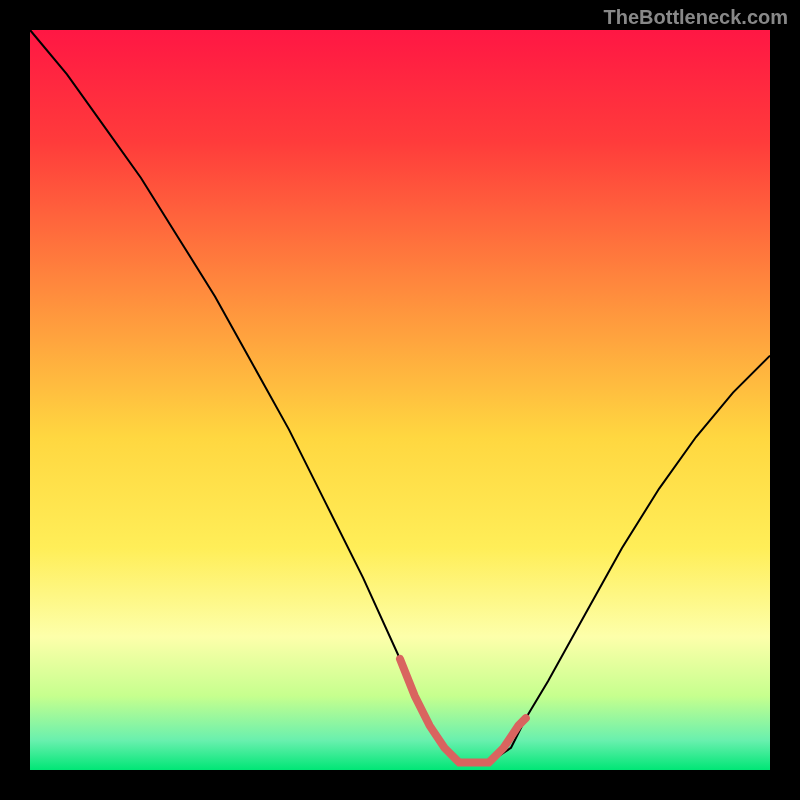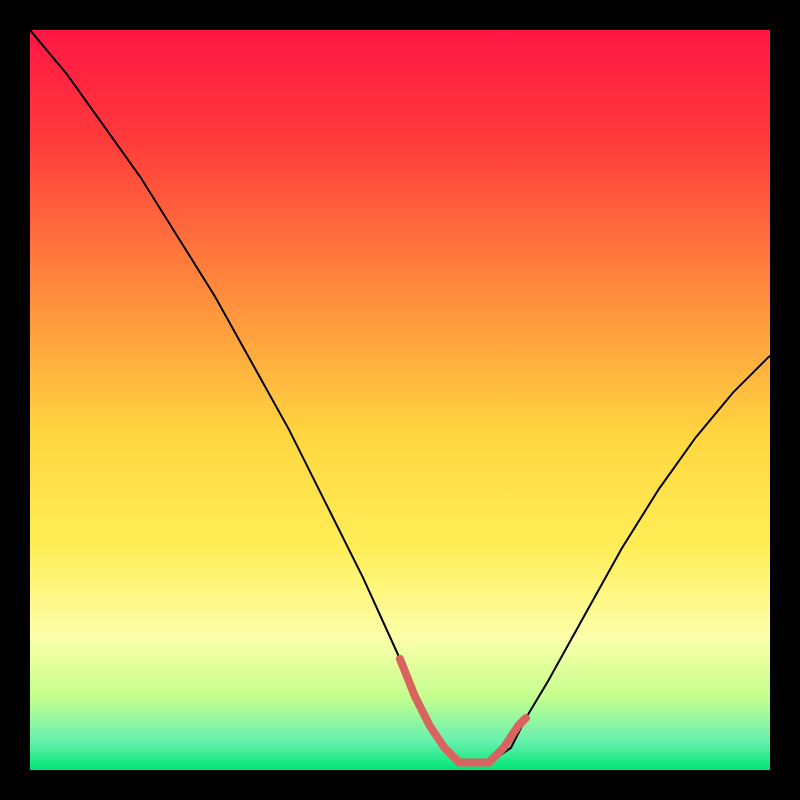--- a/index.html
+++ b/index.html
@@ -28,20 +28,21 @@
     z-index: 10;
   }
   svg {
     display: block;
   }
 </style>
 </head>
 <body>
 
 <div class="container">
+  <div class="watermark">TheBottleneck.com</div>
   <svg id="chart-svg" width="800" height="800">
     <defs>
       <linearGradient id="bg-grad" x1="0" y1="0" x2="0" y2="1">
           <stop offset="0%" stop-color="#ff1744"></stop>
           <stop offset="15%" stop-color="#ff3b3b"></stop>
           <stop offset="35%" stop-color="#ff8a3d"></stop>
           <stop offset="55%" stop-color="#ffd740"></stop>
           <stop offset="70%" stop-color="#ffee58"></stop>
           <stop offset="82%" stop-color="#fdffaa"></stop>
           <stop offset="90%" stop-color="#c6ff8e"></stop>

